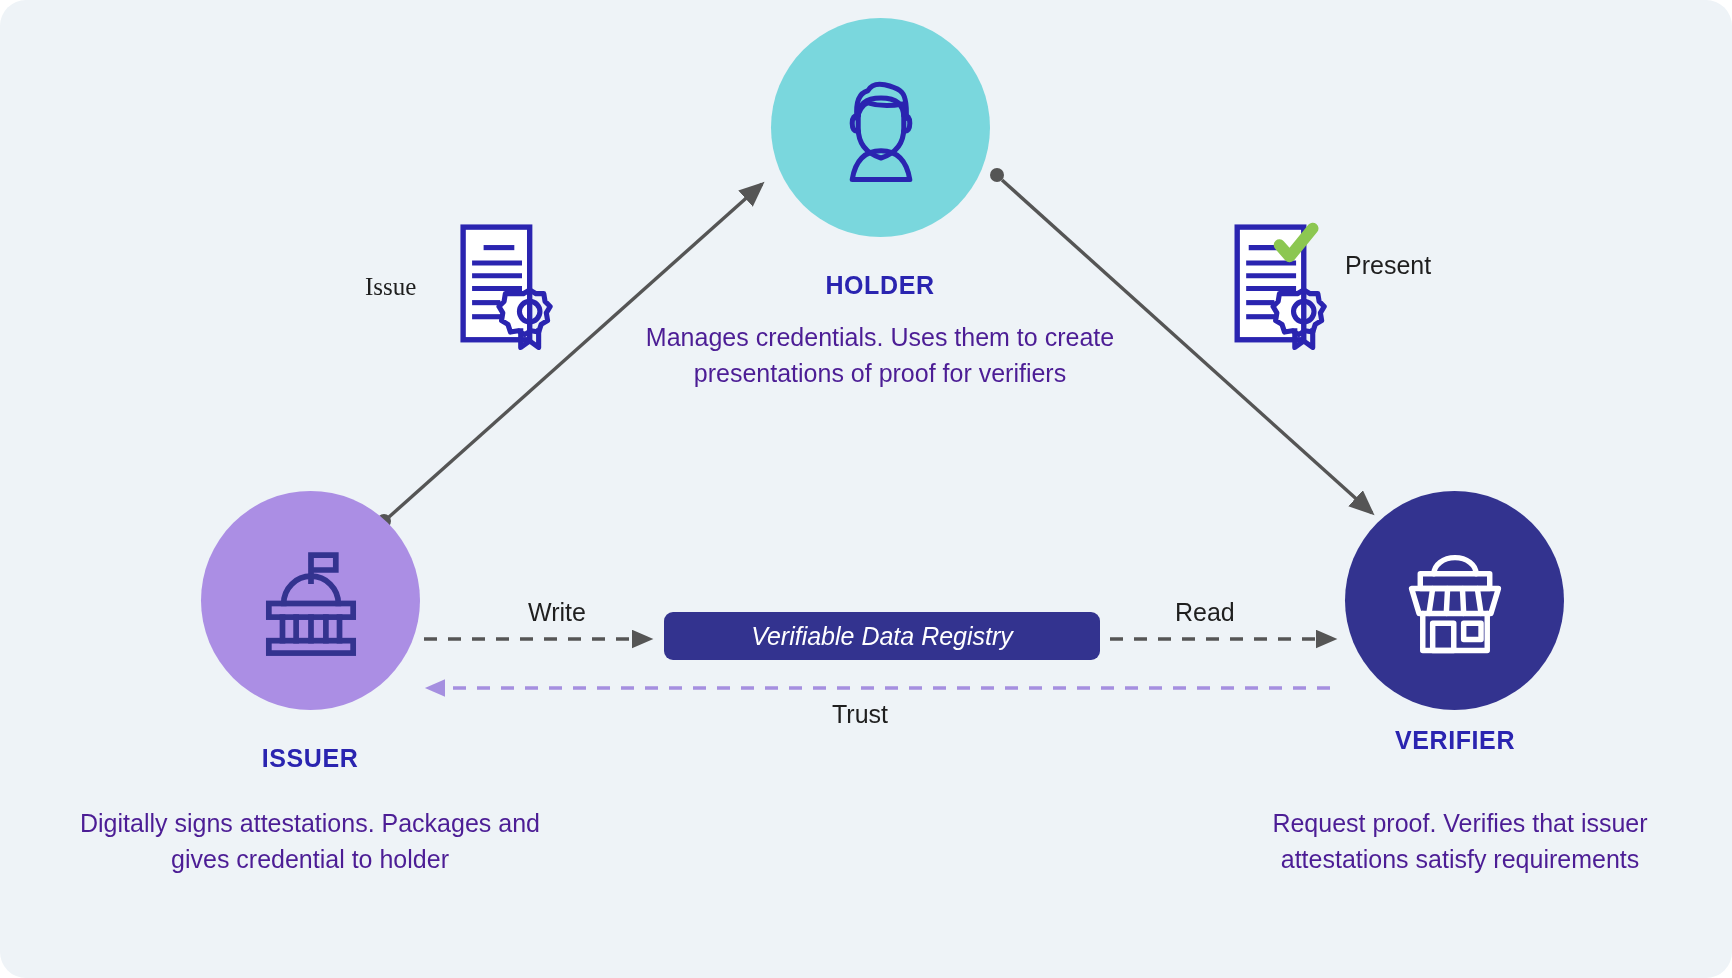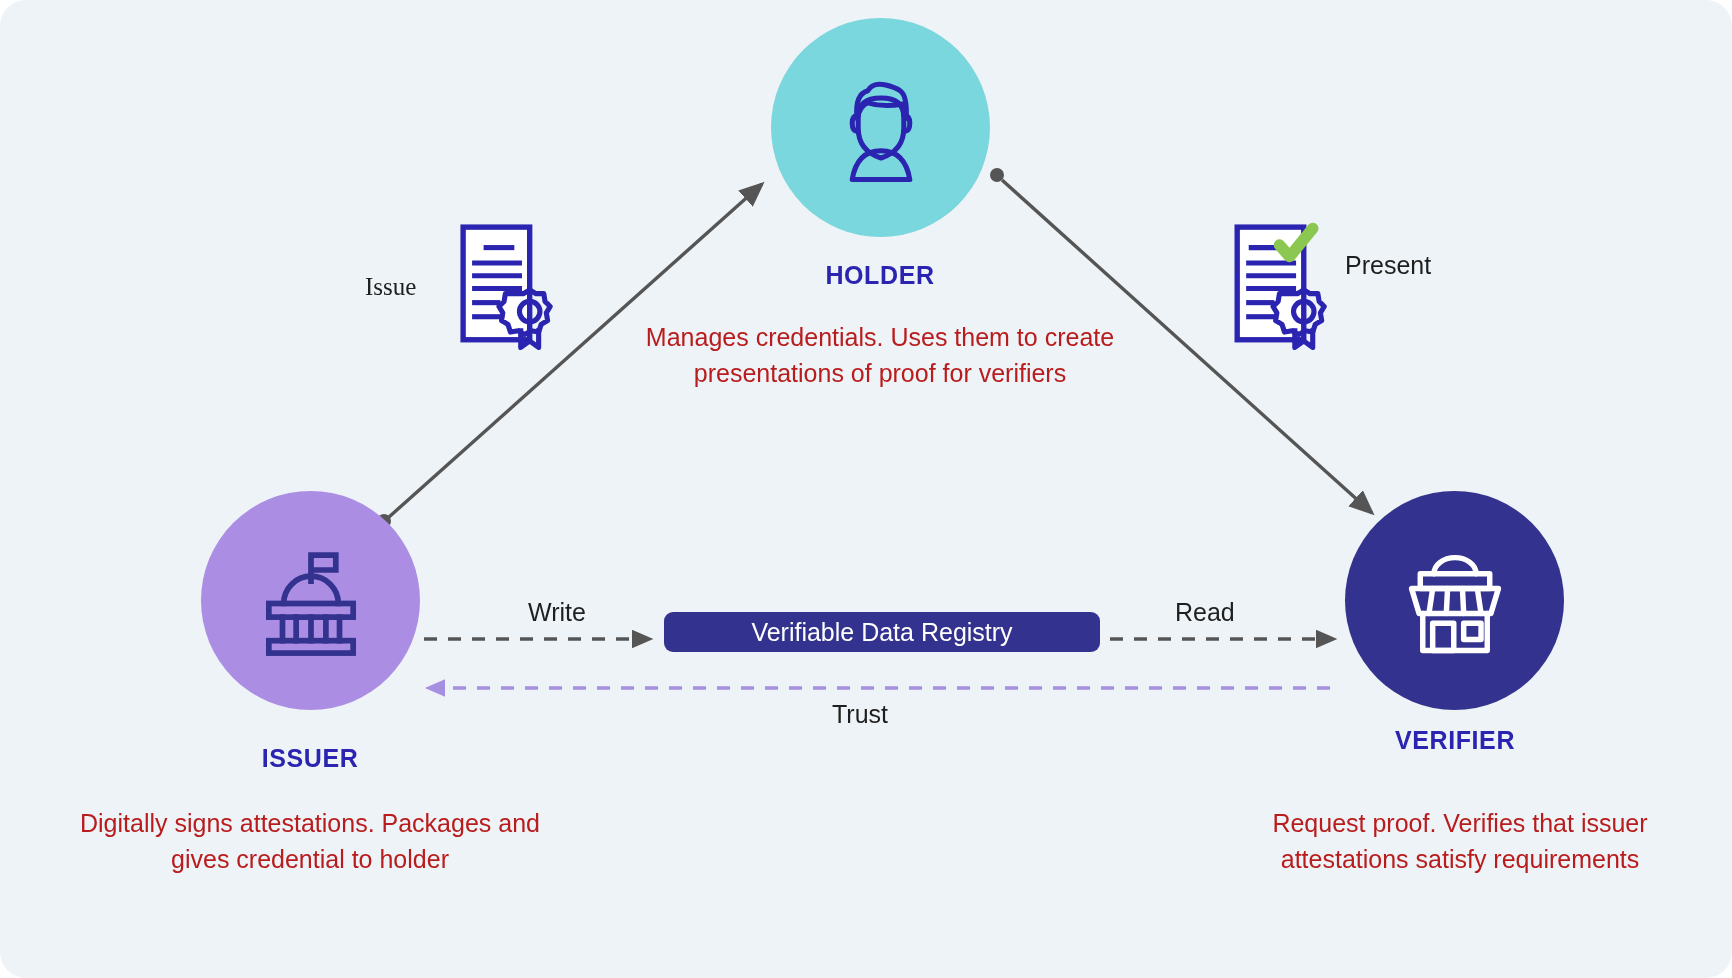--- a/index.html
+++ b/index.html
@@ -54,23 +54,23 @@
     font-weight: bold;
     font-size: 25px;
     letter-spacing: 0.6px;
     color: #2a24b0;
   }
   .role-desc {
     position: absolute;
     text-align: center;
     font-size: 25px;
     line-height: 1.42;
-    color: #b91c1c;
-  }
-  #holder-title { left: 680px; top: 261px; width: 400px; }
+    color: #4c1d95;
+  }
+  #holder-title { left: 680px; top: 271px; width: 400px; }
   #holder-desc  { left: 640px; top: 320px; width: 480px; }
 
   #issuer-title { left: 110px; top: 744px; width: 400px; }
   #issuer-desc  { left: 80px;  top: 806px; width: 460px; }
 
   #verifier-title { left: 1255px; top: 726px; width: 400px; }
   #verifier-desc  { left: 1230px; top: 806px; width: 460px; }
 
   .edge-label {
     position: absolute;
@@ -81,26 +81,27 @@
   #label-issue   { left: 365px; top: 273px; font-family: Liberation Serif, serif; }
   #label-present { left: 1345px; top: 227px; margin-top: 24px; }
   #label-write   { left: 493px; top: 598px; margin-left: 35px; }
   #label-read    { left: 1175px; top: 598px; }
   #label-trust   { left: 832px; top: 700px; }
 
   
   #registry-box {
     position: absolute;
     left: 664px; top: 612px;
-    width: 436px; height: 40px;
+    width: 436px; height: 48px;
     background: #33338f;
     border-radius: 9px;
     display: flex;
     align-items: center;
     justify-content: center;
+    font-style: italic;
   }
   #registry-label {
     color: #ffffff;
     font-size: 25px;
     white-space: nowrap;
   }
 
   
   #edges-svg, .icon-svg { position: absolute; }
   #edges-svg { left: 0; top: 0; }

